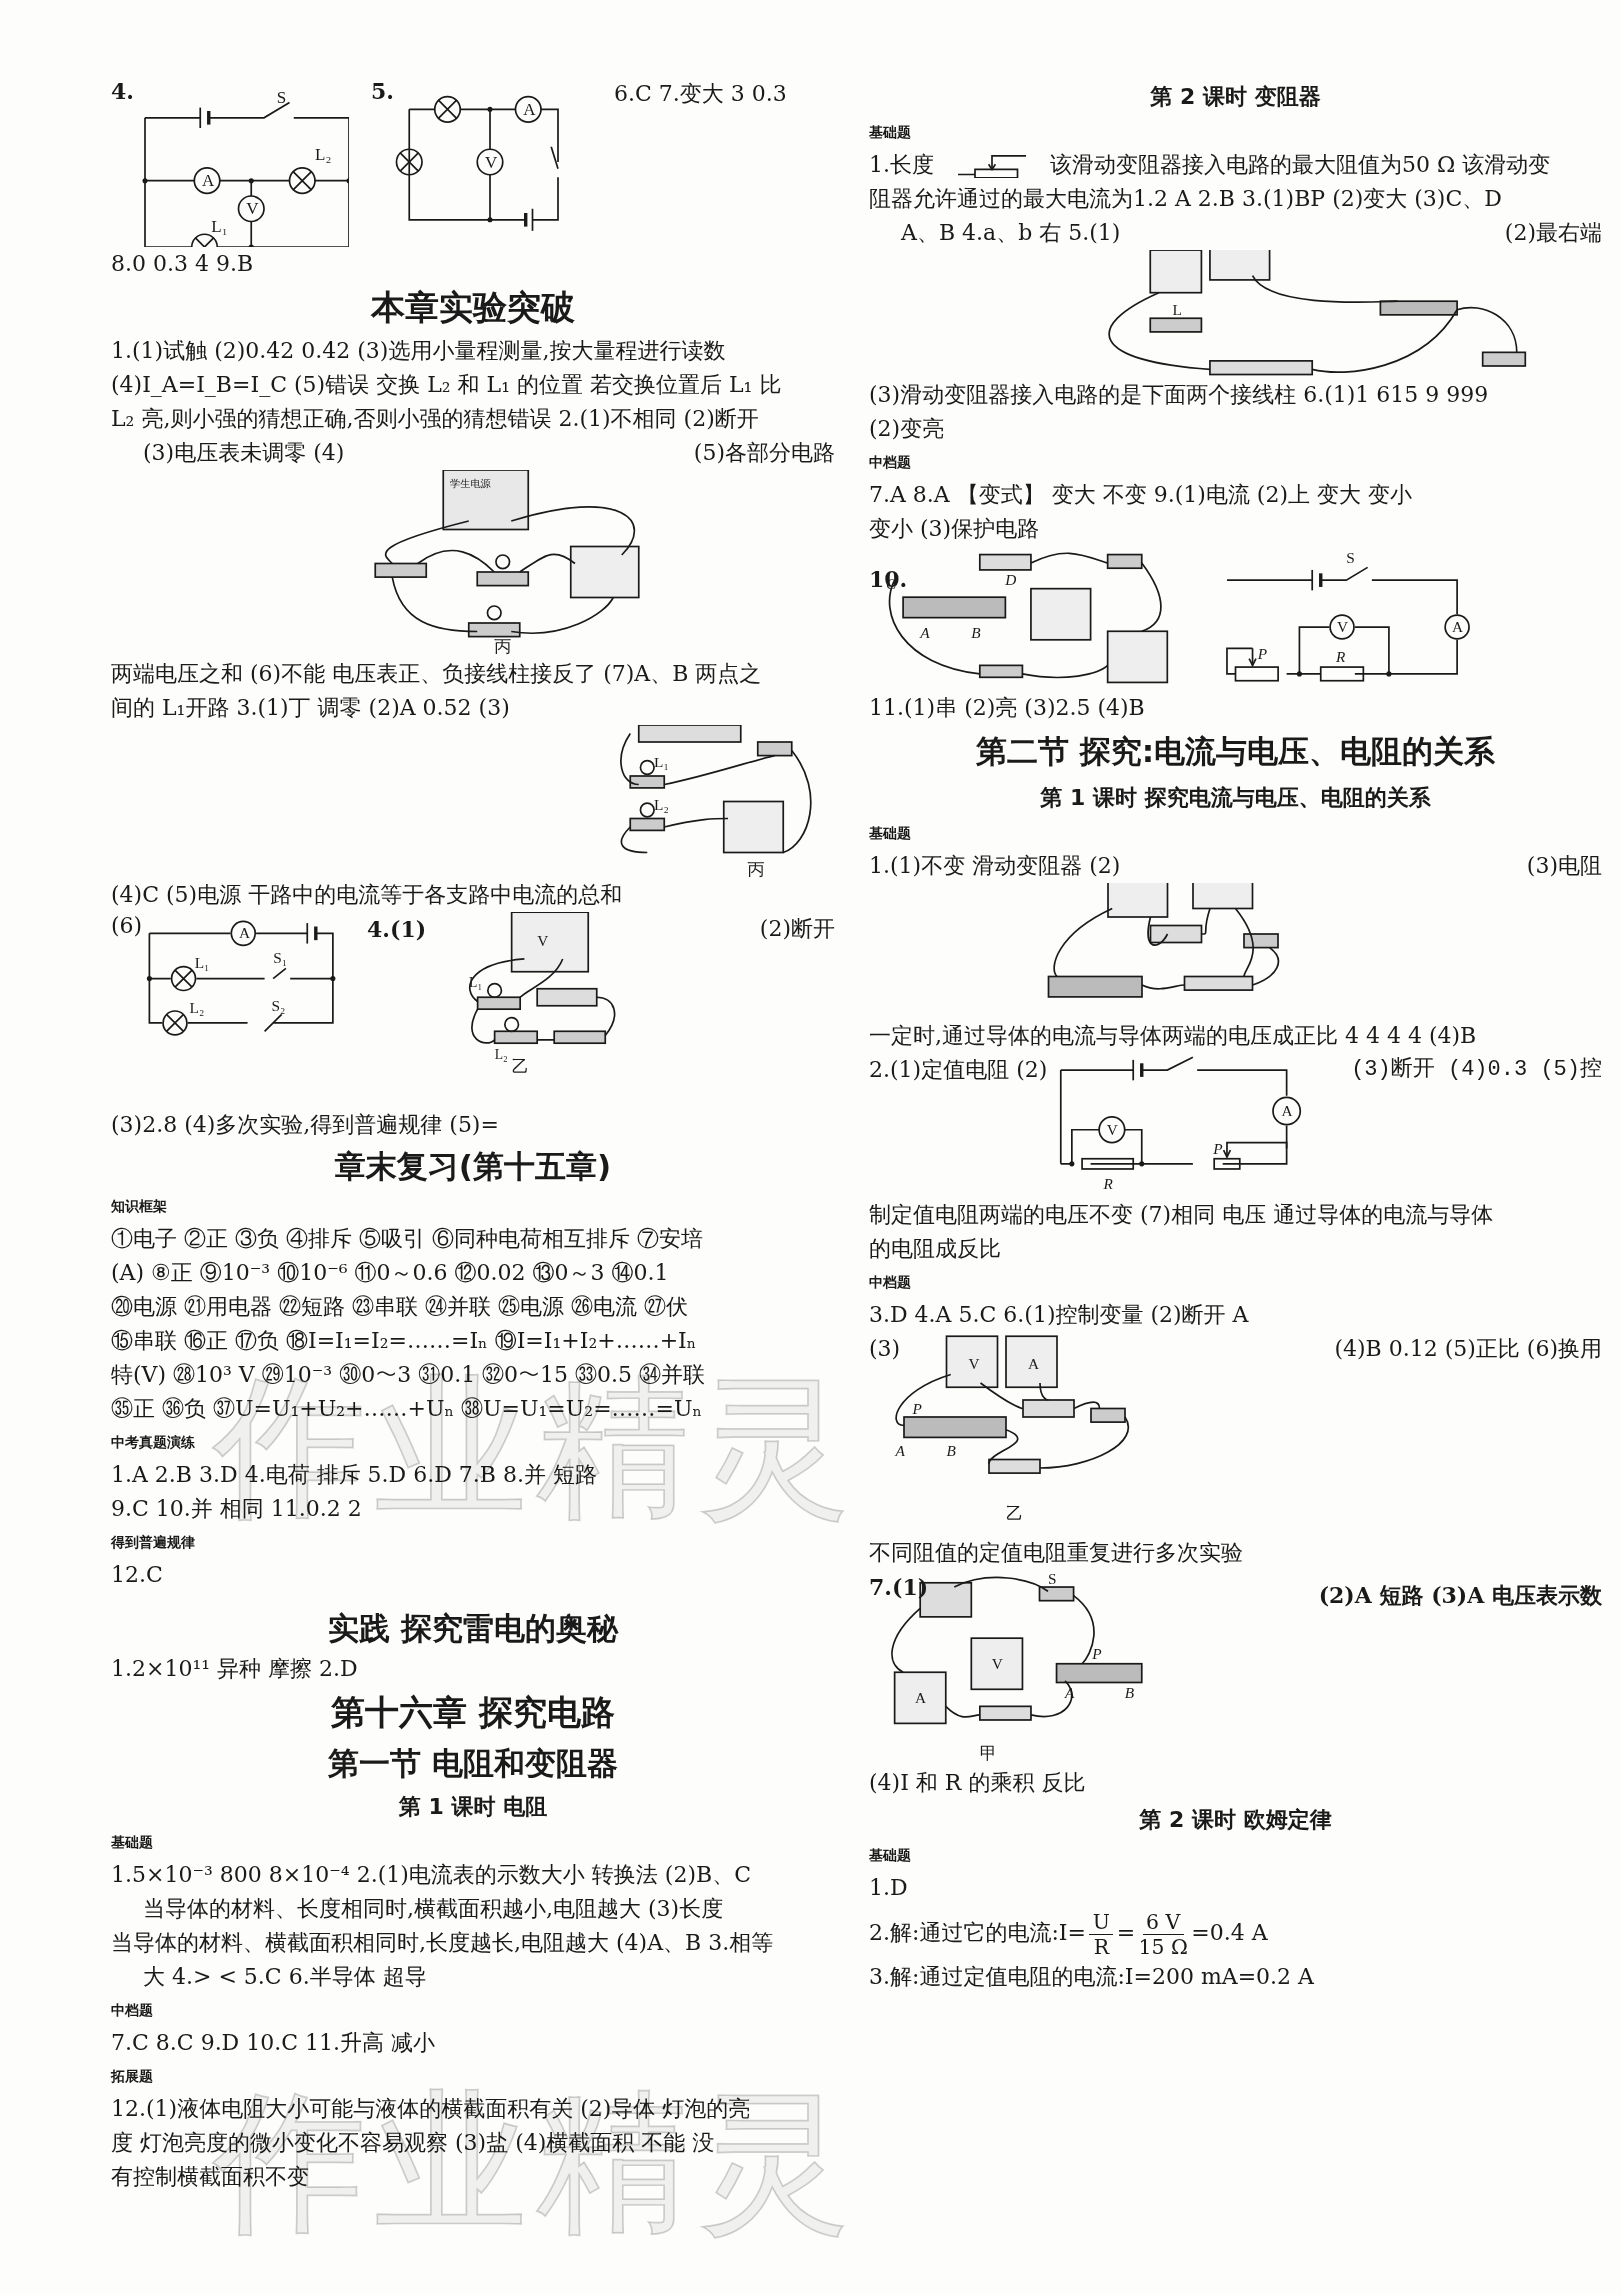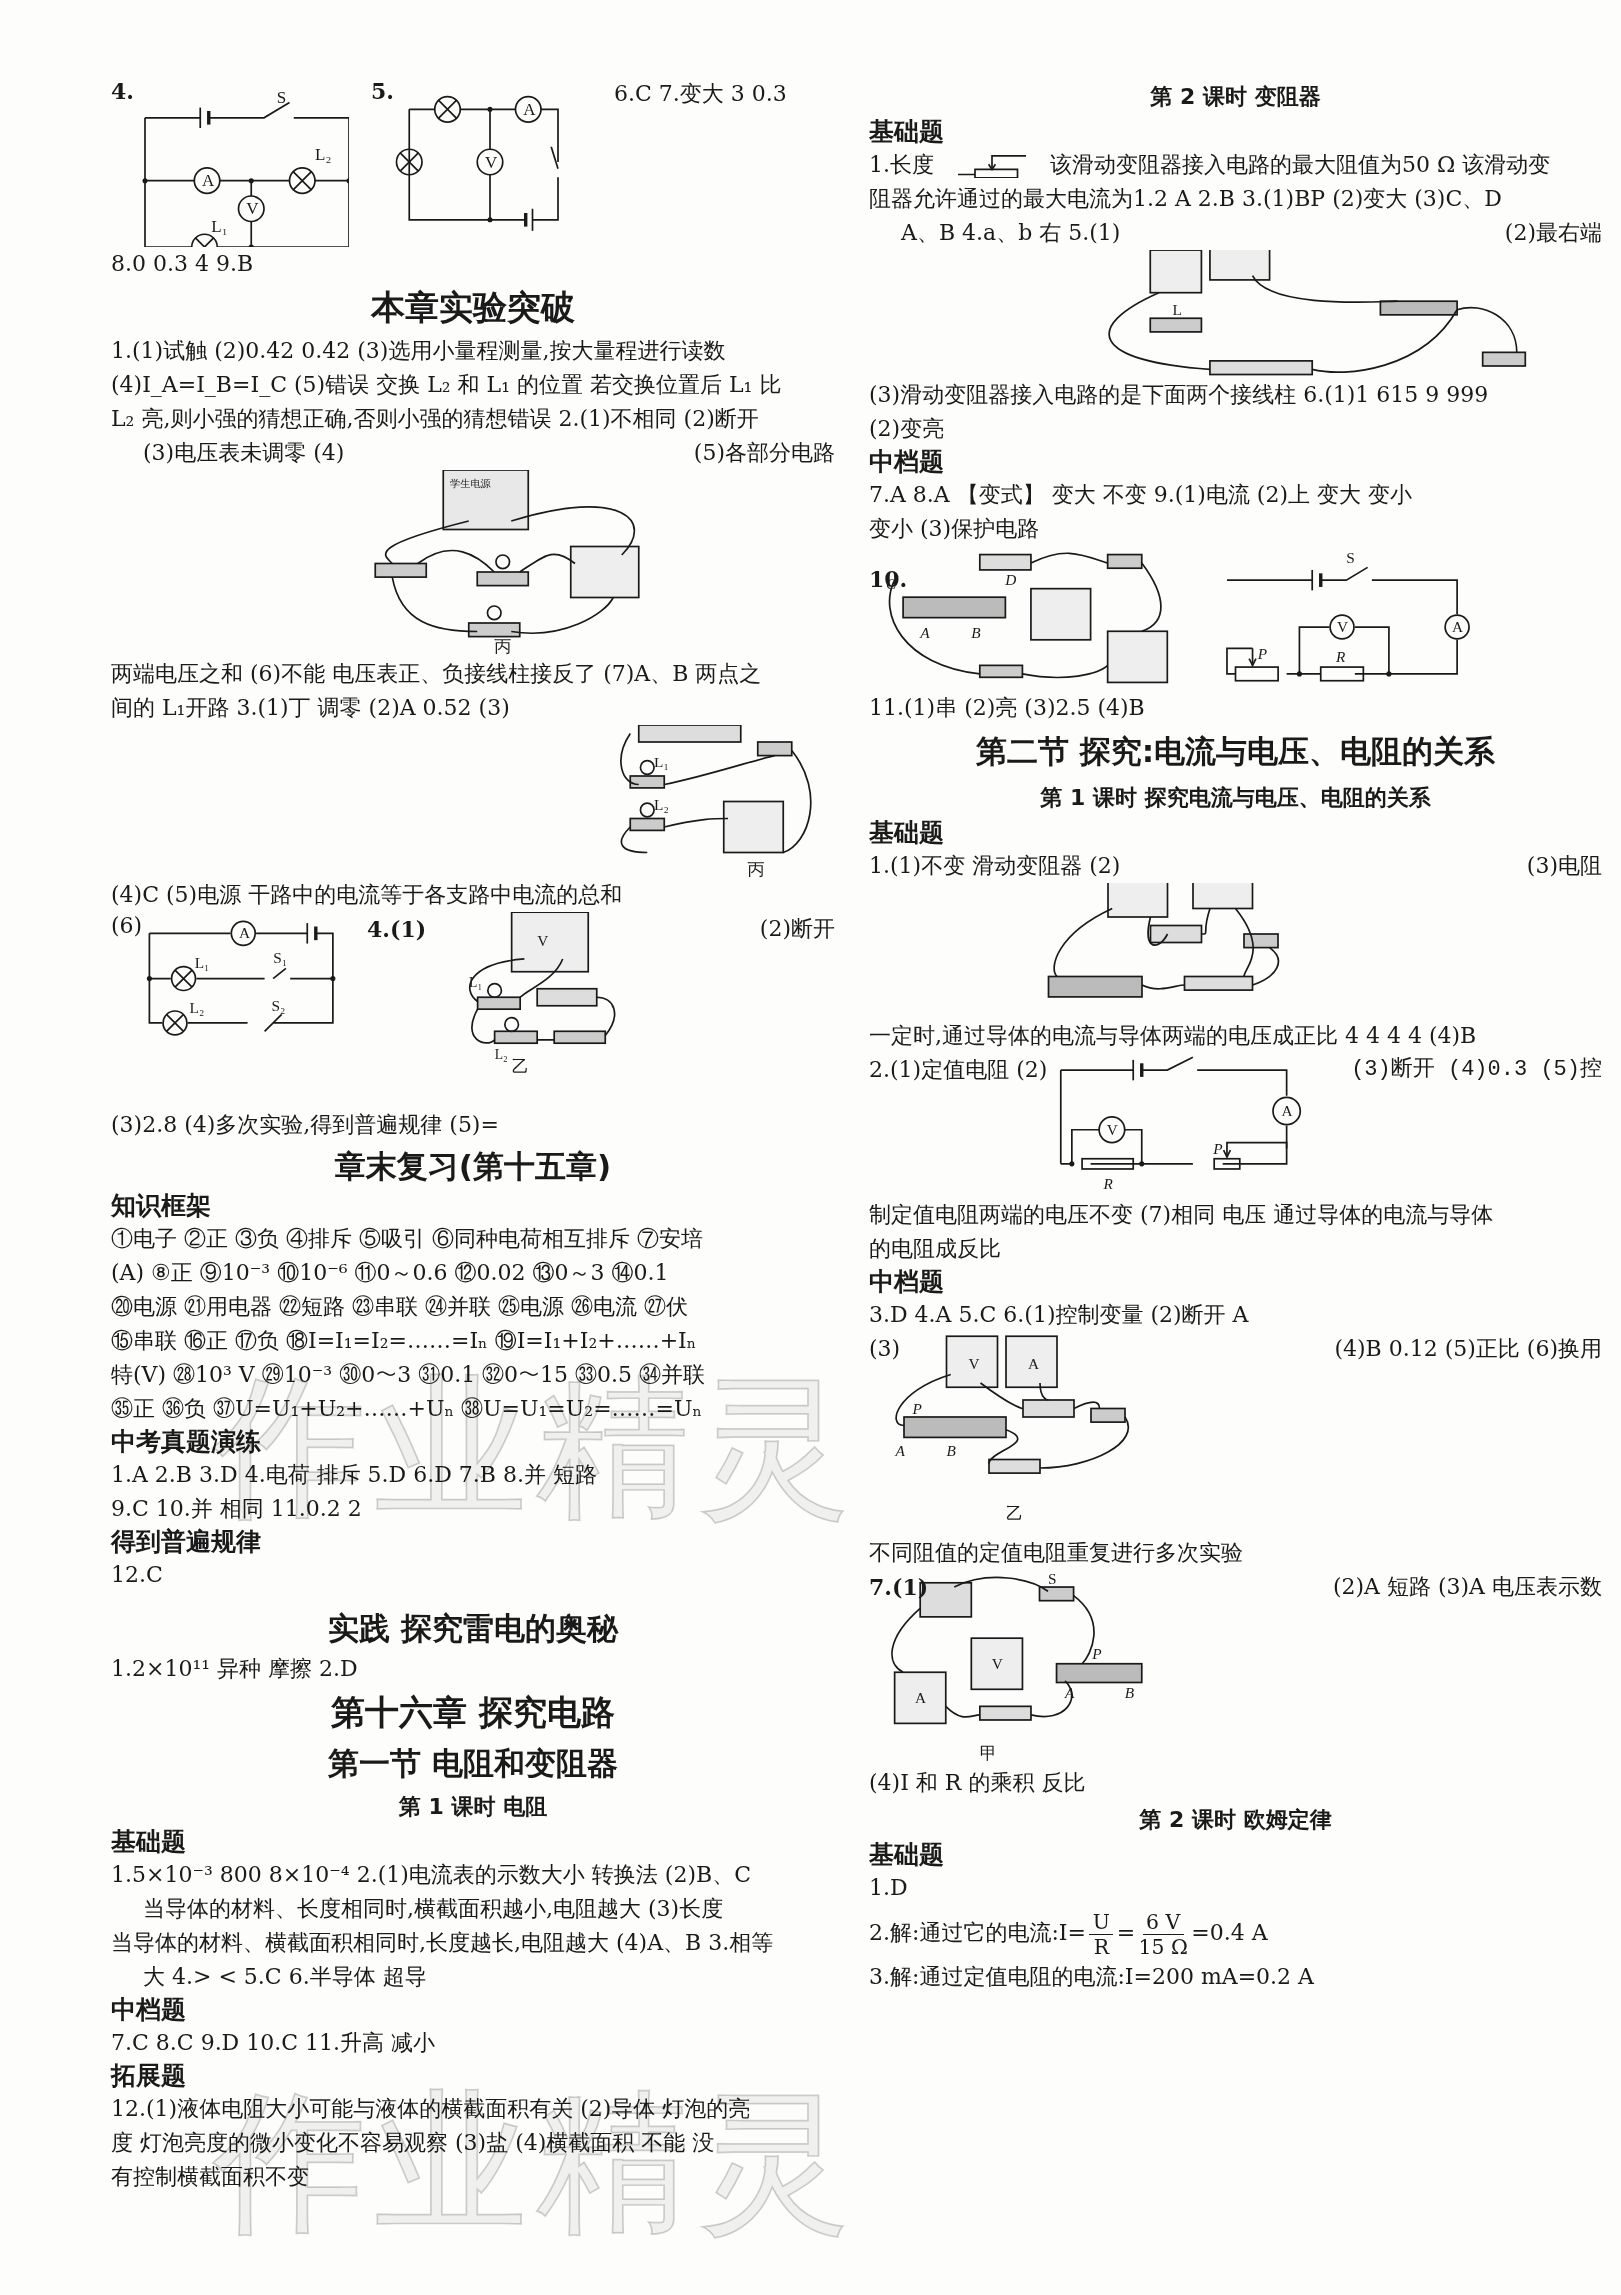--- a/index.html
+++ b/index.html
@@ -7,21 +7,21 @@
          font-family:"DejaVu Serif","Liberation Serif",serif; color:#1a1a1a; }
   .col { position:absolute; top:77px; }
   .left { left:111px; width:724px; }
   .right { left:869px; width:733px; }
   .ln { font-size:22px; line-height:34px; white-space:nowrap; margin:0; }
   .ind { padding-left:32px; }
   .b { font-weight:bold; }
   .h1 { font-family:"DejaVu Sans","Liberation Sans",sans-serif; font-weight:bold; font-size:34px; text-align:center; line-height:53px; margin:0; }
   .h2 { font-family:"DejaVu Sans","Liberation Sans",sans-serif; font-weight:bold; font-size:31px; text-align:center; line-height:48px; margin:0; }
   .h3 { font-family:"DejaVu Sans","Liberation Sans",sans-serif; font-weight:bold; font-size:22px; text-align:center; line-height:39px; margin:0; }
-  .sub { font-family:"DejaVu Sans","Liberation Sans",sans-serif; font-weight:bold; font-size:25px; line-height:32px; margin:0; }
+  .sub { font-family:"DejaVu Sans","Liberation Sans",sans-serif; font-weight:bold; font-size:14px; line-height:32px; margin:0; }
   .fig { position:relative; }
   .fig svg { display:block; }
   .row { display:flex; justify-content:space-between; align-items:flex-start; }
   .watermark { position:absolute; font-family:"DejaVu Sans",sans-serif; font-size:153px; color:rgba(0,0,0,0.05);
                -webkit-text-stroke:1.7px rgba(0,0,0,0.18); letter-spacing:8.5px; pointer-events:none; }
   .frac { display:inline-flex; flex-direction:column; align-items:center; vertical-align:middle; font-size:20.4px; line-height:24px; margin:0 3.4px; }
   .frac span:first-child { border-bottom:1.7px solid #1a1a1a; padding:0 3.4px; }
 </style>
 </head>
 <body>
@@ -382,21 +382,21 @@
           <text x="90" y="146" font-style="italic">B</text>
       </g>
       <text x="160" y="220" font-size="20" font-family="DejaVu Sans,sans-serif" fill="#1a1a1a">乙</text>
     </svg>
   </div>
 
   <p class="ln">不同阻值的定值电阻重复进行多次实验</p>
 
   <div class="fig" style="height:196px;">
     <span class="ln b" style="position:absolute;left:0;top:0;">7.(1)</span>
-    <span class="ln" style="position:absolute;right:0;top:0;">(2)A  短路  (3)A  电压表示数</span>
+    <span class="ln" style="position:absolute;right:0;top:8px;font-weight:bold;">(2)A  短路  (3)A  电压表示数</span>
     <svg width="733" height="196" viewBox="0 0 860 230">
       <g stroke="#1a1a1a" stroke-width="2" fill="none">
         <rect x="60" y="15" width="60" height="40" fill="#ddd"></rect>
         <rect x="200" y="20" width="40" height="16" fill="#ccc"></rect>
         <rect x="120" y="80" width="60" height="60" fill="#eee"></rect>
         <rect x="30" y="120" width="60" height="60" fill="#eee"></rect>
         <rect x="220" y="110" width="100" height="22" fill="#bbb"></rect>
         <rect x="130" y="160" width="60" height="16" fill="#ddd"></rect>
         <path d="M100 20 C 140 0, 190 10, 210 25 M60 45 C 20 80, 20 110, 40 120 M240 30 C 280 60, 260 100, 250 110 M90 160 C 110 180, 120 170, 130 170 M190 170 C 230 180, 250 150, 230 130"></path>
       </g>

